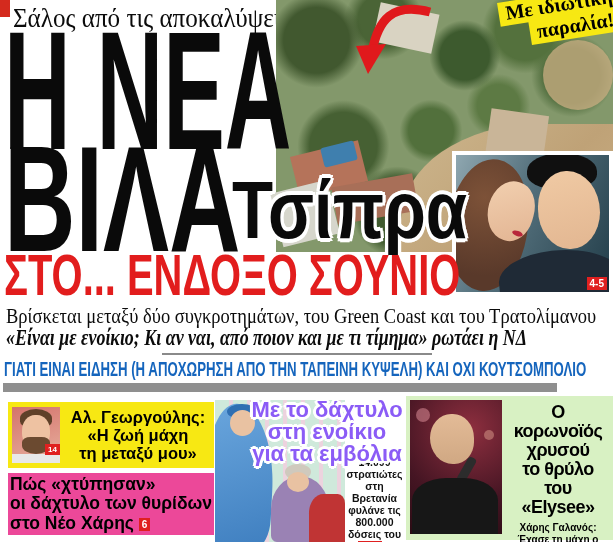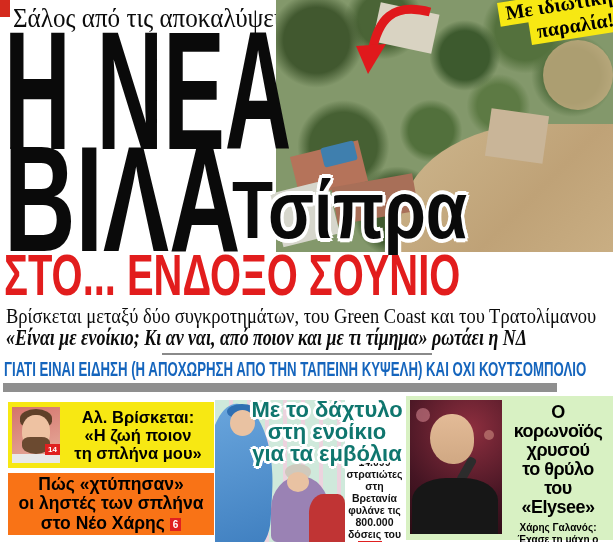--- a/index.html
+++ b/index.html
@@ -95,37 +95,37 @@
   .g-photo{position:relative;width:48px;height:56px;flex:0 0 48px;overflow:hidden;
            background:linear-gradient(160deg,#d4736b,#e8b1a0);}
   .g-photo .shp{position:absolute;}
   .g-hair{left:8px;top:2px;width:32px;height:18px;border-radius:50% 50% 30% 30%;background:#5f4028;}
   .g-face{left:10px;top:8px;width:28px;height:34px;border-radius:46%;background:#eec2a2;}
   .g-beard{left:10px;top:30px;width:28px;height:17px;border-radius:30% 30% 50% 50%;background:#6b4a30;}
   .g-shirt{left:0;bottom:0;width:48px;height:9px;background:#e8e8e8;}
   .g-badge{position:absolute;right:0;bottom:8px;font-size:8px;line-height:11px;}
   .t-yellow .txt{flex:1;text-align:center;font-weight:bold;font-size:16.5px;line-height:1.1;color:#000;}
 
-  .t-blue{position:absolute;left:8px;top:473px;width:206px;height:62px;background:#f97316;
-          display:flex;align-items:center;justify-content:center;text-align:center;}
+  .t-blue{position:absolute;left:8px;top:473px;width:206px;height:62px;background:#ec4899;
+          display:flex;align-items:center;justify-content:center;}
   .t-blue .txt{font-weight:bold;font-size:17.5px;line-height:1.12;color:#000;}
 
   .v-photo{position:absolute;left:215px;top:400px;width:130px;height:142px;overflow:hidden;z-index:1;
            background:repeating-linear-gradient(90deg,#cfe9db 0 14px,#ecd3de 14px 18px);}
   .v-photo .shp{position:absolute;}
   .v-worker{left:-8px;top:4px;width:66px;height:142px;border-radius:40% 60% 20% 20%;
             background:linear-gradient(160deg,#6aa6dd,#3f7fc0);transform:rotate(3deg);}
   .v-cap{left:12px;top:4px;width:30px;height:15px;border-radius:50%;background:#2f6fb2;}
   .v-whead{left:15px;top:10px;width:25px;height:26px;border-radius:50%;background:#e9c2a2;}
   .v-patient{right:16px;bottom:0;width:58px;height:66px;border-radius:50% 50% 10% 10%;background:#9a82b4;}
   .v-phair{right:34px;bottom:62px;width:26px;height:16px;border-radius:50%;background:#cfc9bd;}
   .v-phead{right:36px;bottom:50px;width:22px;height:20px;border-radius:50%;background:#e9c2a2;}
   .v-chair{right:0;bottom:0;width:36px;height:48px;border-radius:40% 20% 0 0;background:#c03434;}
   .v-head{position:absolute;left:248px;top:399px;width:158px;text-align:center;z-index:5;
-          font-weight:bold;font-size:22px;line-height:1.0;color:#0f766e;
+          font-weight:bold;font-size:22px;line-height:1.0;color:#8b5cf6;
           text-shadow:3px 0 0 #fff,-3px 0 0 #fff,0 3px 0 #fff,0 -3px 0 #fff,
                       2px 2px 0 #fff,-2px 2px 0 #fff,2px -2px 0 #fff,-2px -2px 0 #fff;}
   .v-body{position:absolute;left:346px;top:456px;width:57px;text-align:center;
           font-weight:bold;font-size:10.5px;line-height:1.15;color:#111;}
   .v-badge{position:absolute;left:358px;top:541px;font-family:Liberation Mono, monospace;}
 
   .t-green{position:absolute;left:406px;top:396px;width:207px;height:144px;background:#d8f1c3;
            display:flex;gap:5px;padding:4px;box-sizing:border-box;}
   .e-photo{position:relative;flex:0 0 92px;height:134px;overflow:hidden;
            background:radial-gradient(circle at 65% 22%,#8e2f3f,#451523 60%,#2a0c14),#2a0c14;}
@@ -163,20 +163,29 @@
   <svg class="arrow" viewBox="0 0 110 80">
     <path d="M100,10 C62,0 48,18 42,50" fill="none" stroke="#e0191c" stroke-width="9"></path>
     <polygon points="26,44 56,42 38,72" fill="#e0191c"></polygon>
   </svg>
 
   <div class="beach-badge">
     <span class="bline">Με ιδιωτική</span>
     <span class="bline bline2">παραλία!</span>
   </div>
 
+  <div class="couple">
+    <div class="shp c-whair"></div>
+    <div class="shp c-wface"></div>
+    <div class="shp c-wlips"></div>
+    <div class="shp c-mhair"></div>
+    <div class="shp c-mface"></div>
+    <div class="shp c-suit"></div>
+    <span class="pg c-badge">4-5</span>
+  </div>
 
   <div class="h-big h1a">Η ΝΕΑ</div>
   <div class="h-big h1b">ΒΙΛΑ</div>
   <div class="h-name">Τσίπρα</div>
   <div class="deck">ΣΤΟ... ΕΝΔΟΞΟ ΣΟΥΝΙΟ</div>
 
   <div class="loc">Βρίσκεται μεταξύ δύο συγκροτημάτων, του Green Coast και του Τρατολίμανου</div>
   <div class="quote">«Είναι με ενοίκιο; Κι αν ναι, από ποιον και με τι τίμημα» ρωτάει η ΝΔ</div>
   <div class="divider"></div>
   <div class="why">ΓΙΑΤΙ ΕΙΝΑΙ ΕΙΔΗΣΗ (Η ΑΠΟΧΩΡΗΣΗ ΑΠΟ ΤΗΝ ΤΑΠΕΙΝΗ ΚΥΨΕΛΗ) ΚΑΙ ΟΧΙ ΚΟΥΤΣΟΜΠΟΛΙΟ</div>
@@ -184,30 +193,30 @@
 
   <div class="t-yellow">
     <div class="g-photo">
       <div class="shp g-hair"></div>
       <div class="shp g-face"></div>
       <div class="shp g-beard"></div>
       <div class="shp g-shirt"></div>
       <span class="pg g-badge">14</span>
     </div>
     <div class="txt">
-      <span>Αλ. Βρίσκεται:</span><br>
-      <span>«Η ζωή ποιον</span><br>
-      <span>τη σπλήνα μου»</span>
+      <span>Αλ. Γεωργούλης:</span><br>
+      <span>«Η ζωή μάχη</span><br>
+      <span>τη μεταξύ μου»</span>
     </div>
   </div>
 
   <div class="t-blue">
     <div class="txt">
       <span>Πώς «χτύπησαν»</span><br>
-      <span>οι ληστές των σπλήνα</span><br>
+      <span>οι δάχτυλο των θυρίδων</span><br>
       <span>στο Νέο Χάρης</span>
       <span class="pg">6</span>
     </div>
   </div>
 
   <div class="v-photo">
     <div class="shp v-worker"></div>
     <div class="shp v-cap"></div>
     <div class="shp v-whead"></div>
     <div class="shp v-patient"></div>

